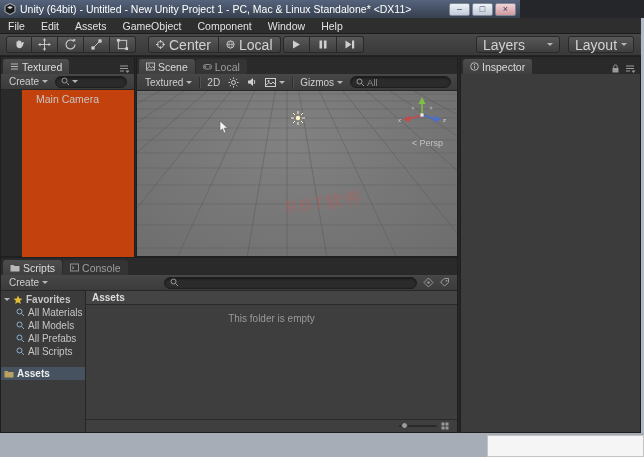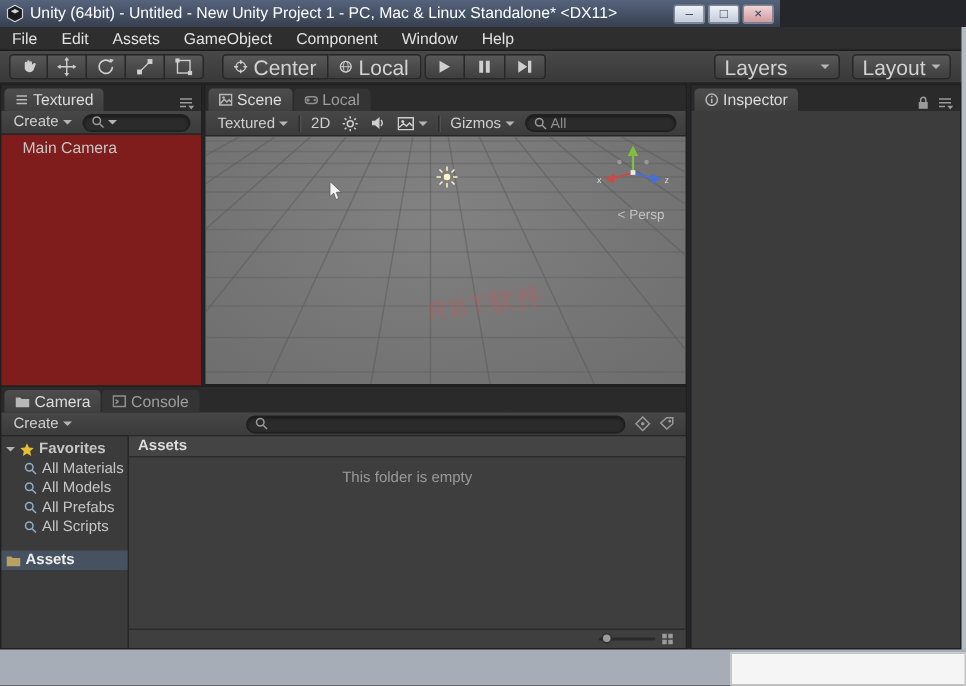--- a/index.html
+++ b/index.html
@@ -79,21 +79,21 @@
 
   .search-pill {
     height:12px; background:#2b2b2b; border:1px solid #1f1f1f; border-radius:7px;
     box-shadow:inset 0 1px 2px rgba(0,0,0,.45);
     display:flex; align-items:center; gap:2px; padding:0 5px;
     color:#8f8f8f; font-size:9.5px;
   }
 
   
   #hierarchy { left:0; top:56px; width:135px; height:201px; }
-  .hier-body { height:168px; background:#7f1d1d; padding-top:2px; }
+  .hier-body { height:168px; background:#c2410c; padding-top:2px;margin-left:21px; }
   .hier-item { padding-left:14px; line-height:14px; font-size:10.5px; color:#c6c6c6; }
 
   
   #scene-panel { left:136px; top:56px; width:322px; height:201px; }
   .scene-toolbar { height:17px; }
   .viewport {
     position:relative; height:165px; overflow:hidden;
     background:radial-gradient(ellipse at 48% 30%, #828282 0%, #757575 60%, #6d6d6d 100%);
   }
   .persp-label { position:absolute; right:14px; top:47px; font-size:9px; color:#c3c3c3; }
@@ -469,21 +469,21 @@
   </div>
   <div class="insp-body"></div>
 </div>
 
 <div class="abs panel" id="project">
   <div class="tabbar">
     <div class="tab active">
       <svg width="10" height="8" viewBox="0 0 10 8">
           <path d="M0.5 1 h3 l1 1 h5 v5.5 h-9 z" fill="#b8b8b8"></path>
         </svg>
-      <span>Camera</span>
+      <span>Scripts</span>
     </div>
     <div class="tab">
       <svg width="9" height="9" viewBox="0 0 9 9">
           <rect x="0.5" y="1" width="8" height="7" fill="none" stroke="#8f8f8f"></rect>
           <line x1="2" y1="3.5" x2="4" y2="4.8" stroke="#8f8f8f"></line>
           <line x1="2" y1="6" x2="4" y2="4.8" stroke="#8f8f8f"></line>
         </svg>
       <span>Console</span>
     </div>
   </div>

